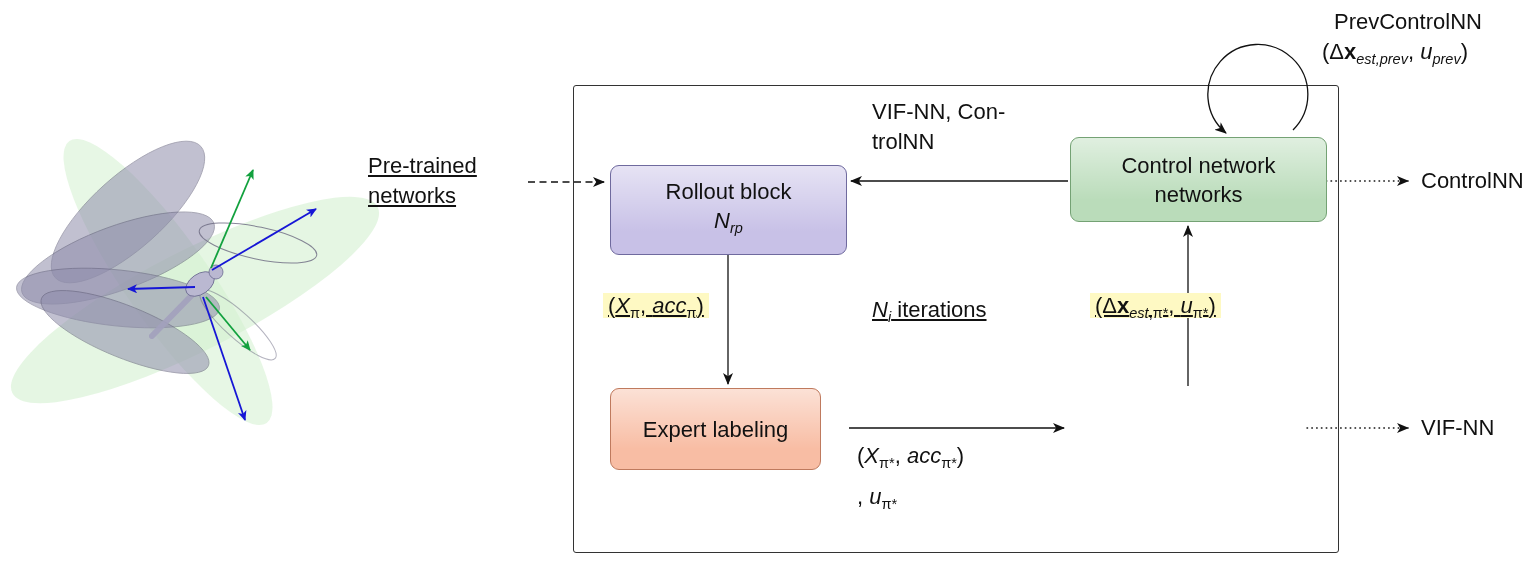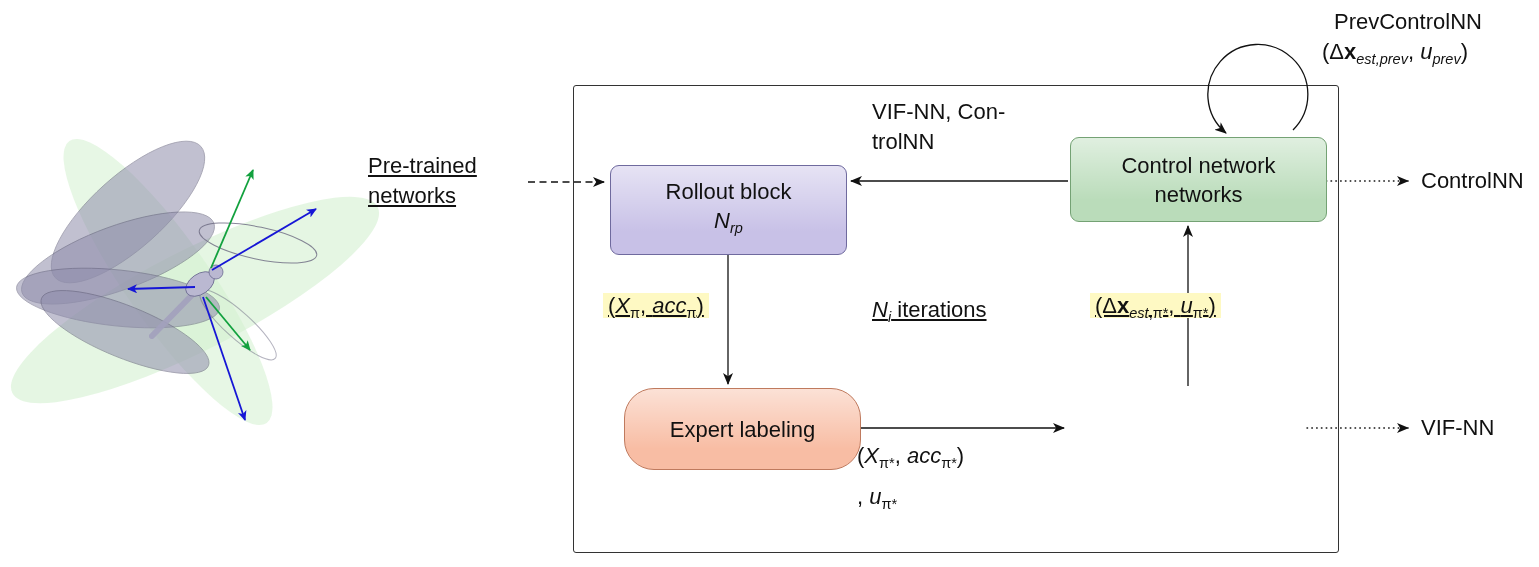--- a/index.html
+++ b/index.html
@@ -86,21 +86,21 @@
   <div class="box" style="left: 610px; top: 137px; width: 237px; height: 90px; background-color: rgb(200, 193, 231); border-color: rgb(111, 106, 158); margin-top: 28px;">
     <div>Rollout block</div>
     <div><i>N<sub>rp</sub></i></div>
   </div>
 
   <div class="box" style="left: 1070px; top: 137px; width: 257px; height: 85px; background-color: rgb(186, 220, 186); border-color: rgb(116, 162, 116);">
     <div>Control network</div>
     <div>networks</div>
   </div>
 
-  <div class="box" style="left: 624px; top: 388px; width: 237px; height: 82px; background-color: rgb(248, 189, 164); border-color: rgb(191, 122, 94); border-radius: 30px;">
+  <div class="box" style="left: 610px; top: 388px; width: 211px; height: 82px; background-color: rgb(248, 189, 164); border-color: rgb(191, 122, 94);">
     <div>Expert labeling</div>
   </div>
 
 
   <div class="lbl center" style="left:368px;top:151px;width:160px">
     <div>Pre-trained</div>
     <div>networks</div>
   </div>
 
   <div class="lbl" style="left:872px;top:97px;width:215px">

